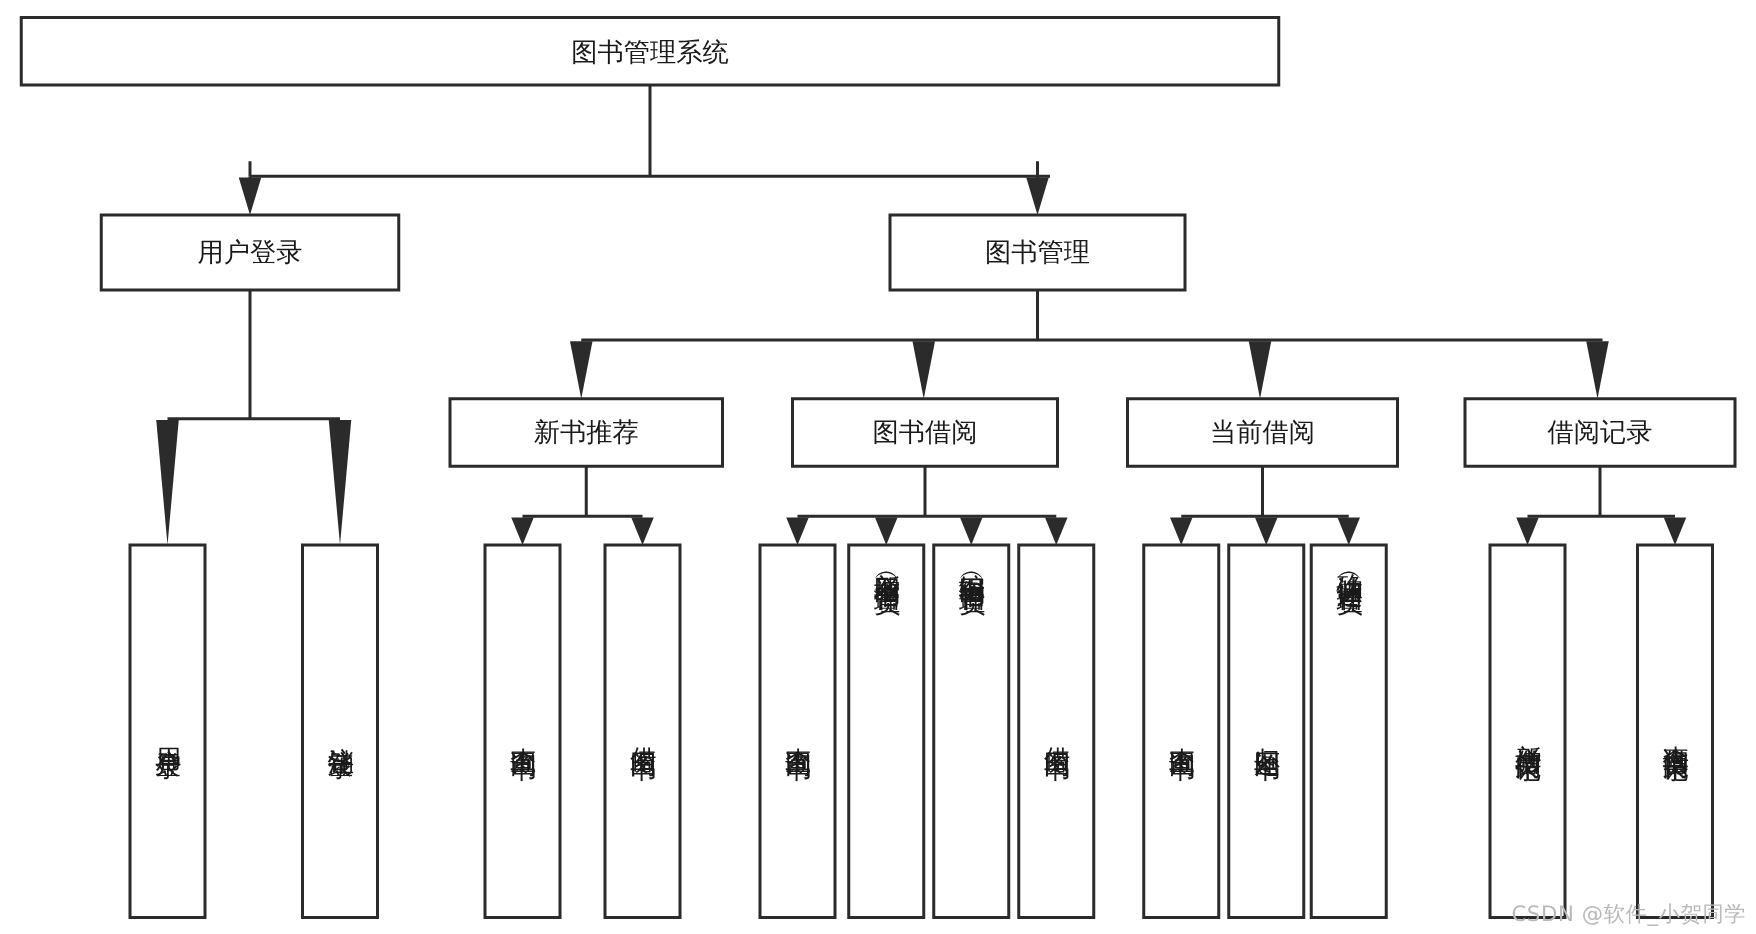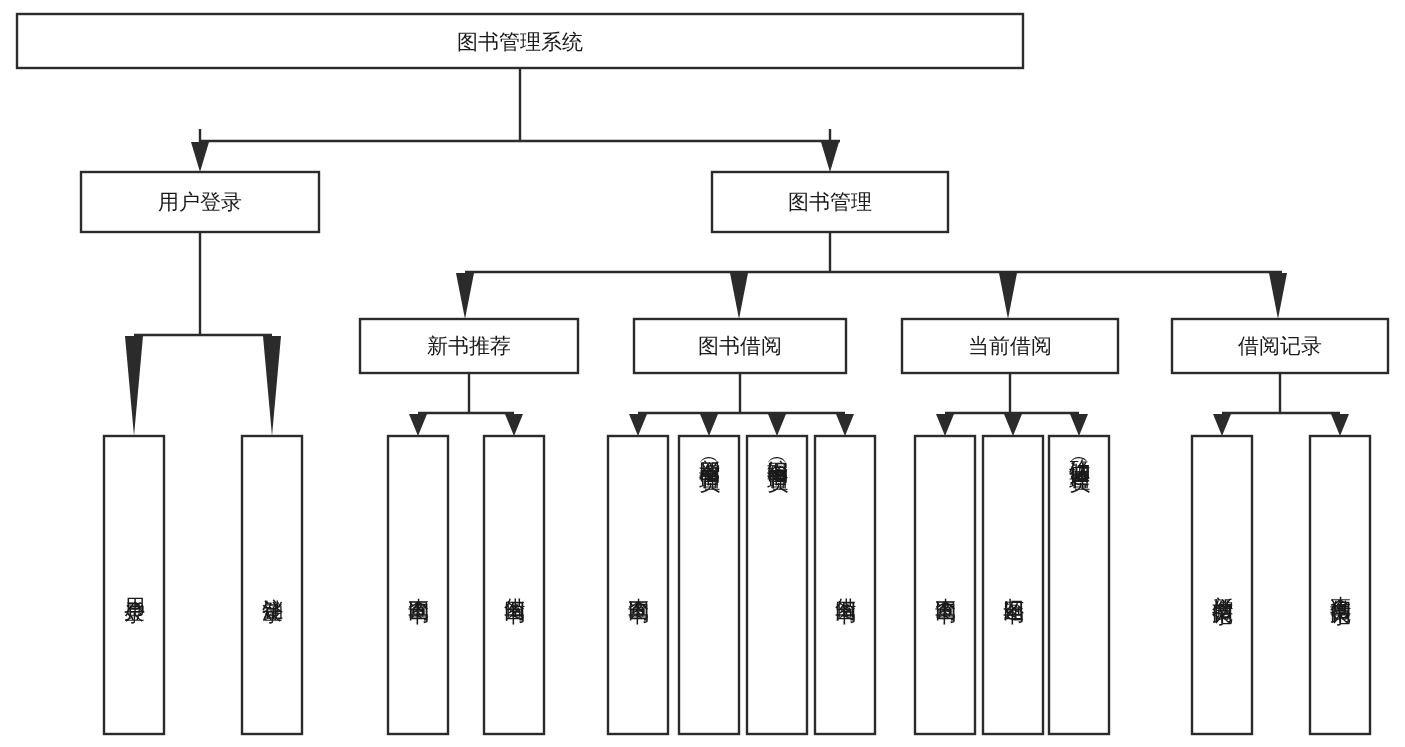--- a/index.html
+++ b/index.html
@@ -241,14 +241,15 @@
   </div>
 
   <div class="vlabel-wrap" style="left:1192px; top:436px; width:60px; height:298px; align-items:center;">
     <span class="vlabel-text">新增借阅记录</span>
   </div>
 
   <div class="vlabel-wrap" style="left:1310px; top:436px; width:60px; height:298px; align-items:center;">
     <span class="vlabel-text">查询借阅记录</span>
   </div>
 
+  <div class="watermark">CSDN @软件_小贺同学</div>
 
 </div>
 
 </body></html>

